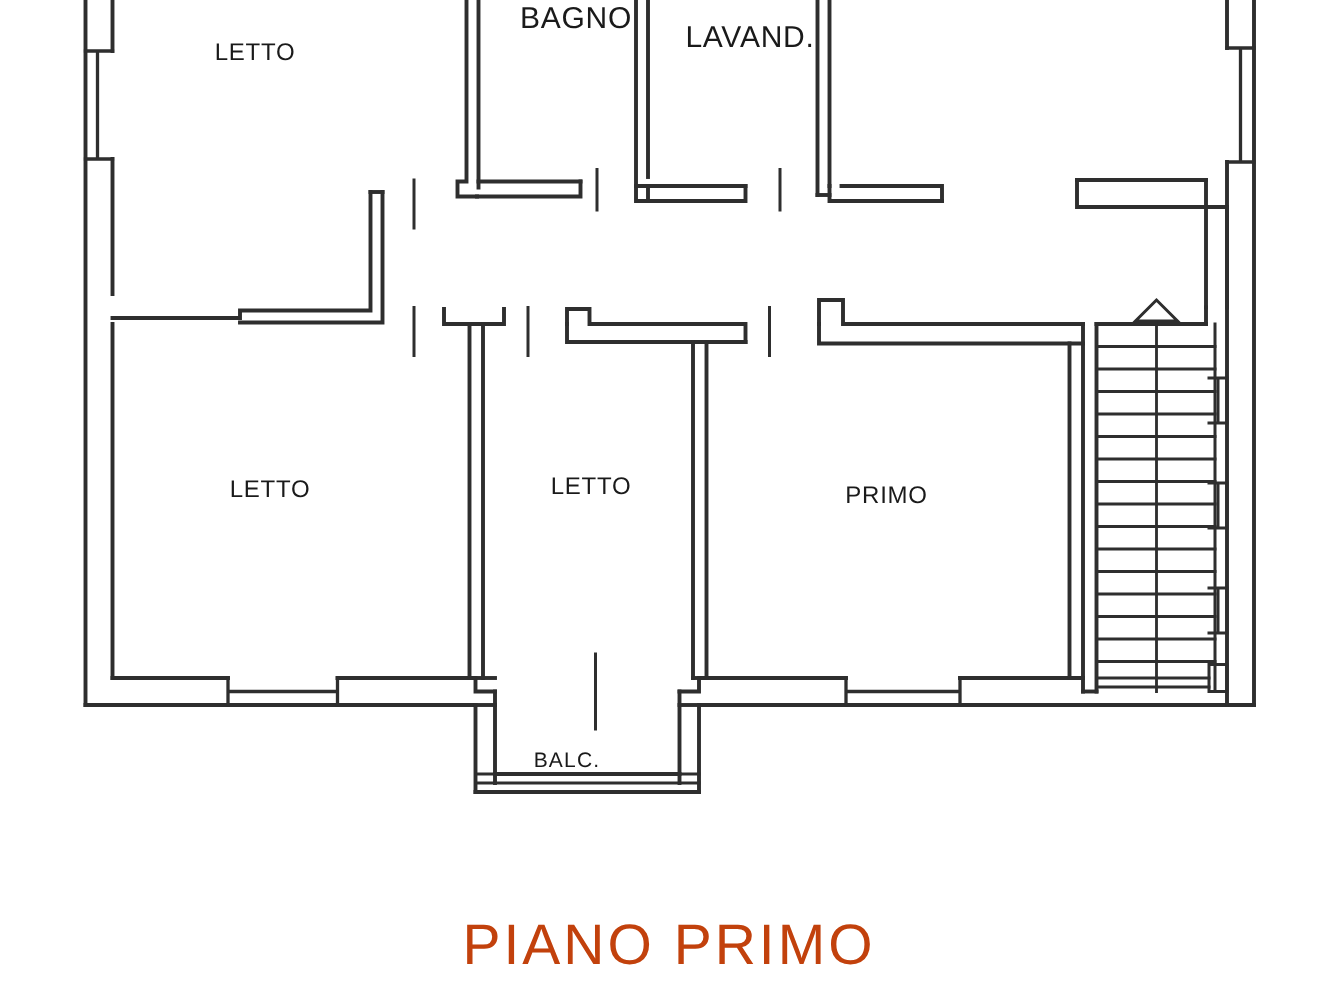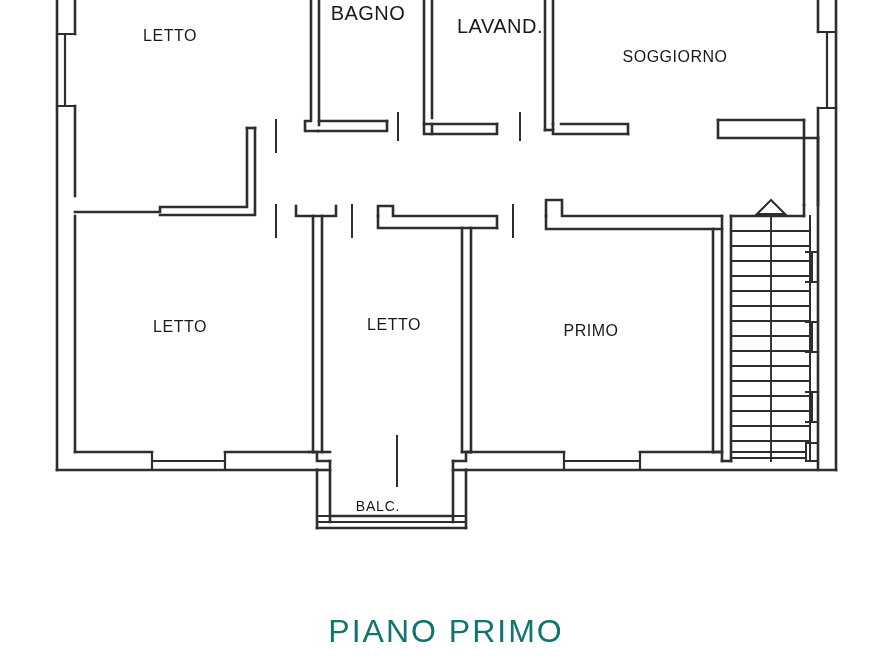--- a/index.html
+++ b/index.html
@@ -39,23 +39,23 @@
     user-select: none;
   }
   .lbl-lg { font-size: 16px; }
   .lbl-md { font-size: 20px; }
   .lbl-sm { font-size: 14px; letter-spacing: 0.8px; }
   #plan-title {
     position: absolute;
     left: 446px;
     top: 631px;
     transform: translate(-50%, -50%);
-    font-size: 32px;
+    font-size: 38px;
     letter-spacing: 2px;
-    color: #0f766e;
+    color: #c2410c;
     font-family: "Liberation Sans", sans-serif;
     white-space: nowrap;
     user-select: none;
   }
 </style>
 </head>
 <body>
 
 <div id="page">
 
@@ -189,25 +189,24 @@
 
       <path d="M313 452 L330 452"></path>
       <path d="M462 452 L471 452"></path>
       <path d="M713 452 L722 452"></path>
       <path d="M722 461 L731 461"></path>
     </g>
   </svg>
 
   <div class="room-label lbl-lg" style="left:170px; top:36px;">LETTO</div>
 
-  <div class="room-label lbl-md" style="left:368px; top:13px;">BAGNO</div>
+  <div class="room-label lbl-md" style="left:384px; top:13px;">BAGNO</div>
 
   <div class="room-label lbl-md" style="left:500px; top:26px;">LAVAND.</div>
 
-  <div class="room-label lbl-lg" style="left:675px; top:57px;">SOGGIORNO</div>
 
 
   <div class="room-label lbl-lg" style="left:180px; top:327px;">LETTO</div>
 
   <div class="room-label lbl-lg" style="left:394px; top:325px;">LETTO</div>
 
   <div class="room-label lbl-lg" style="left:591px; top:331px;">PRIMO</div>
 
   <div class="room-label lbl-sm" style="left:378px; top:506px;">BALC.</div>
 

